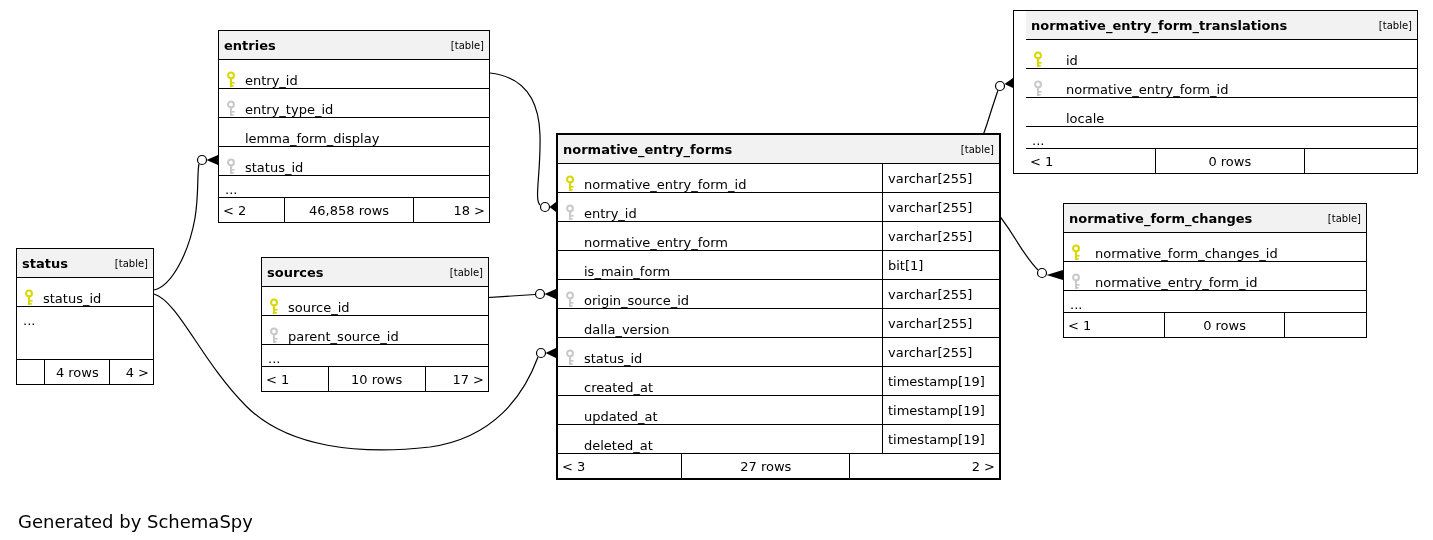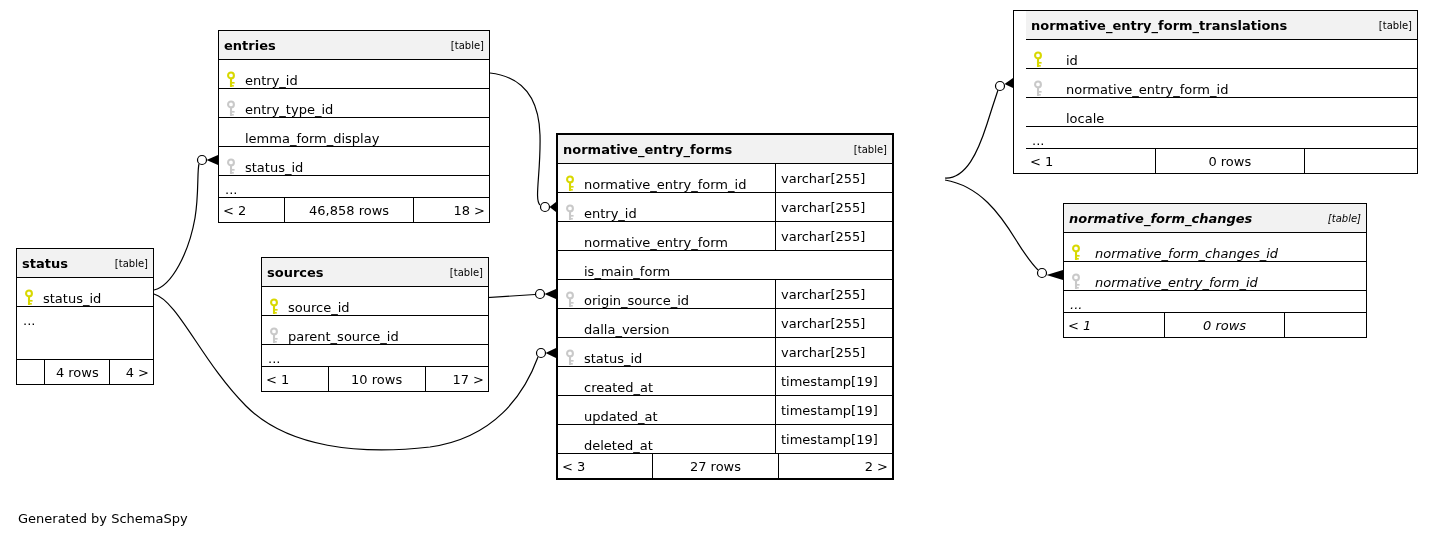--- a/index.html
+++ b/index.html
@@ -42,21 +42,21 @@
   .ftr { border-top:1px solid #000; display:grid; height:24px; }
   .fc { display:flex; align-items:center; padding:0 4px; box-sizing:border-box; overflow:hidden; white-space:nowrap; }
   .fm { justify-content:center; border-left:1px solid #000; }
   .fr { justify-content:flex-end; border-left:1px solid #000; }
   .t-entries .ftr { grid-template-columns:24% 48% 28%; }
   .t-status  .ftr { grid-template-columns:20% 48% 32%;margin-top:31px; }
   .t-sources .ftr { grid-template-columns:29% 43% 28%; }
   .t-nef     .ftr { grid-template-columns:28% 38% 34%; }
   .t-neft    .ftr { grid-template-columns:33% 38% 29%; }
   .t-nfc     .ftr { grid-template-columns:33% 40% 27%; }
-  #gen-note { position:absolute; left:18px; top:511px; font-size:13px; }
+  #gen-note { position:absolute; left:18px; top:511px; font-size:18px; }
 </style>
 </head>
 <body>
 
 <svg id="relations" width="1433" height="540" viewBox="0 0 1433 540">
 
   <g>
     <path d="M 490,73 C 525,77 539,100 540,135 C 541,172 534,200 540,205" fill="none" stroke="#000" stroke-width="1.2"></path>
     <polygon points="556,202 556,212 549.5,207" fill="#000"></polygon>
     <circle cx="545" cy="207" r="4.5" fill="#fff" stroke="#000" stroke-width="1.2"></circle>
@@ -201,21 +201,21 @@
       </div>
       <div class="row more">...</div>
     </div>
   <div class="ftr">
     <span class="fc fl">&lt; 1</span>
     <span class="fc fm">10 rows</span>
     <span class="fc fr">17 &gt;</span>
   </div>
 </div>
 
-<div class="tbl main t-nef" style="left:556px;top:133px;width:338px;">
+<div class="tbl main t-nef" style="left:556px;top:133px;width:445px;">
   <div class="hdr">
     <span class="hname">normative_entry_forms</span>
     <span class="htag">[table]</span>
   </div>
   <div class="body">
       <div class="row">
         <span class="keyicon">
           <svg width="12" height="17" viewBox="0 0 12 17">
             <circle cx="6" cy="4.4" r="2.9" fill="none" stroke="#d8d800" stroke-width="2.1"></circle>
             <line x1="6" y1="7.3" x2="6" y2="16" stroke="#d8d800" stroke-width="2.1"></line>
@@ -239,20 +239,21 @@
         <span class="ctype">varchar[255]</span>
       </div>
       <div class="row">
         <span class="keyicon"></span>
         <span class="cname">normative_entry_form</span>
         <span class="ctype">varchar[255]</span>
       </div>
       <div class="row">
         <span class="keyicon"></span>
         <span class="cname">is_main_form</span>
+        <span class="ctype">bit[1]</span>
       </div>
       <div class="row">
         <span class="keyicon">
           <svg width="12" height="17" viewBox="0 0 12 17">
             <circle cx="6" cy="4.4" r="2.9" fill="none" stroke="#c9c9c9" stroke-width="2.1"></circle>
             <line x1="6" y1="7.3" x2="6" y2="16" stroke="#c9c9c9" stroke-width="2.1"></line>
             <line x1="6" y1="11.8" x2="9.6" y2="11.8" stroke="#c9c9c9" stroke-width="1.7"></line>
             <line x1="6" y1="14.8" x2="8.8" y2="14.8" stroke="#c9c9c9" stroke-width="1.7"></line>
           </svg>
         </span>
@@ -333,21 +334,21 @@
       </div>
       <div class="row more">...</div>
     </div>
   <div class="ftr">
     <span class="fc fl">&lt; 1</span>
     <span class="fc fm">0 rows</span>
     <span class="fc fr"></span>
   </div>
 </div>
 
-<div class="tbl t-nfc" style="left:1063px;top:203px;width:304px;font-style:italic;">
+<div class="tbl t-nfc" style="left:1063px;top:203px;width:304px;">
   <div class="hdr">
     <span class="hname">normative_form_changes</span>
     <span class="htag">[table]</span>
   </div>
   <div class="body">
       <div class="row">
         <span class="keyicon">
           <svg width="12" height="17" viewBox="0 0 12 17">
             <circle cx="6" cy="4.4" r="2.9" fill="none" stroke="#d8d800" stroke-width="2.1"></circle>
             <line x1="6" y1="7.3" x2="6" y2="16" stroke="#d8d800" stroke-width="2.1"></line>

